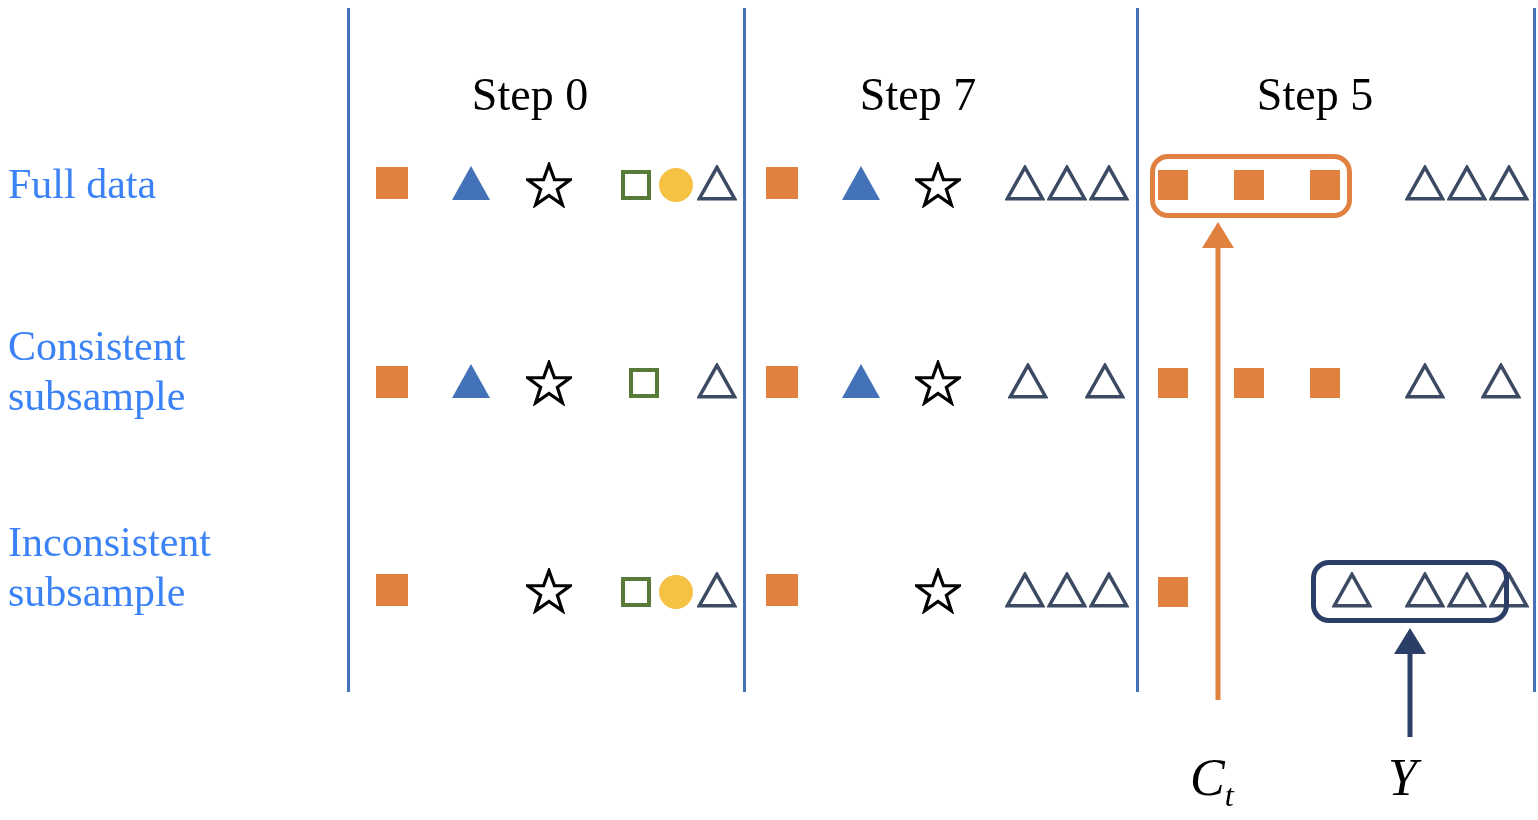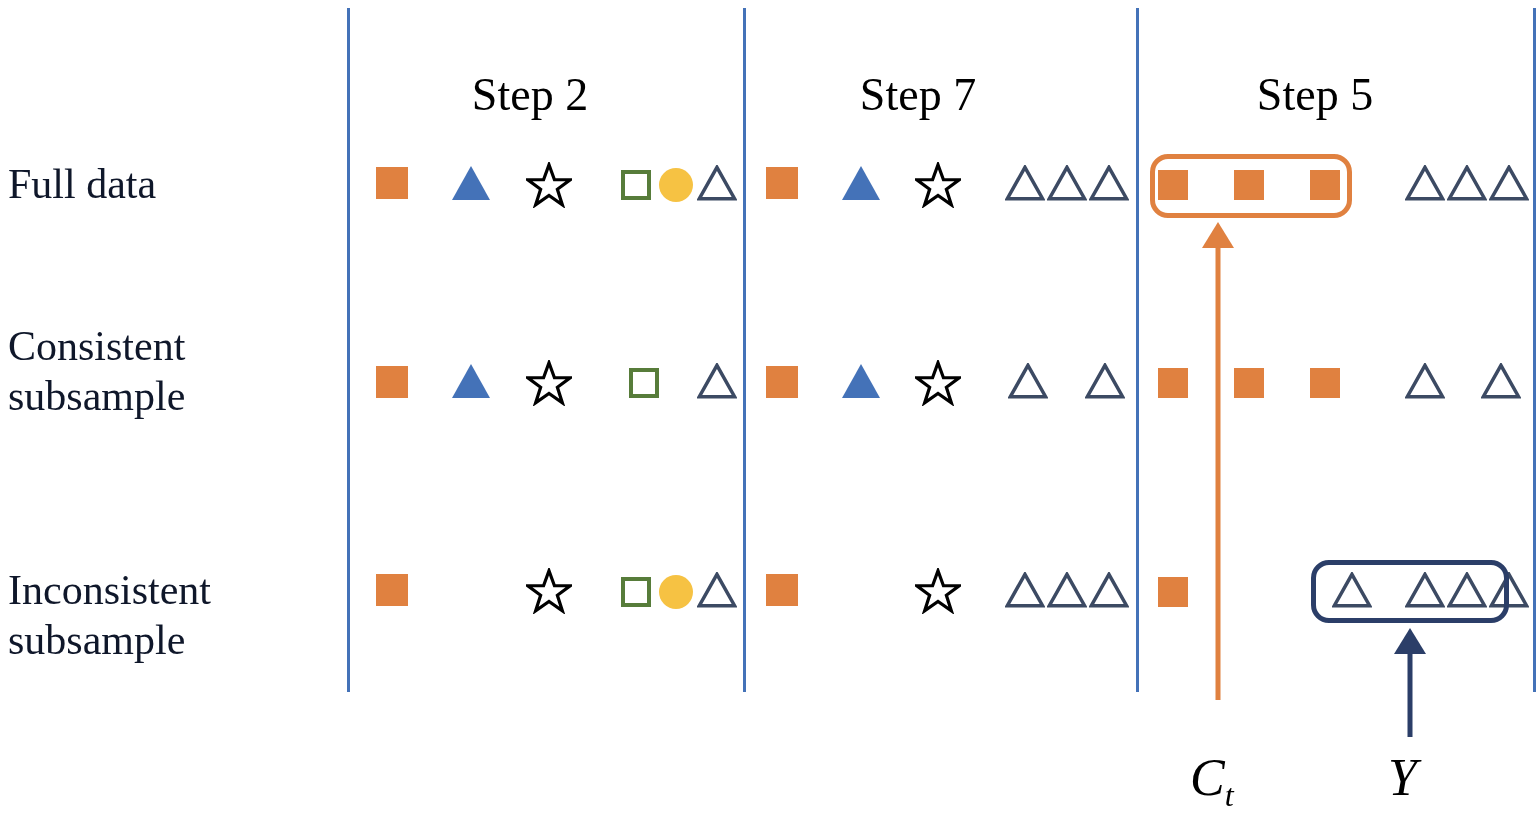--- a/index.html
+++ b/index.html
@@ -34,21 +34,21 @@
     white-space: nowrap;
     text-align: center;
   }
 
   
   .row-label {
     position: absolute;
     font-family: "Liberation Serif", serif;
     font-size: 42px;
     line-height: 1.18;
-    color: #0f172a;
+    color: #3b82f6;
     white-space: pre-line;
     left: 8px;
   }
 
   
   .glyph {
     position: absolute;
     display: block;
   }
   .sq-filled {
@@ -120,30 +120,30 @@
 <div id="stage">
 
   <div id="dividers-layer">
       <div class="divider" style="left: 347px; top: 8px; height: 684px; background: rgb(68, 114, 184);"></div>
       <div class="divider" style="left: 743px; top: 8px; height: 684px; background: rgb(68, 114, 184);"></div>
       <div class="divider" style="left: 1136px; top: 8px; height: 684px; background: rgb(68, 114, 184);"></div>
       <div class="divider" style="left: 1533px; top: 8px; height: 684px; background: rgb(68, 114, 184);"></div>
     </div>
 
   <div id="headers-layer">
-      <div class="step-header" style="left: 410px; top: 72px; width: 240px;">Step 2</div>
+      <div class="step-header" style="left: 410px; top: 72px; width: 240px;">Step 0</div>
       <div class="step-header" style="left: 798px; top: 72px; width: 240px;">Step 7</div>
       <div class="step-header" style="left: 1195px; top: 72px; width: 240px;">Step 5</div>
     </div>
 
   <div id="rowlabels-layer">
       <div class="row-label" style="top: 160px;">Full data</div>
       <div class="row-label" style="top: 322px;">Consistent
 subsample</div>
-      <div class="row-label" style="top: 518px; margin-top: 48px;">Inconsistent
+      <div class="row-label" style="top: 518px;">Inconsistent
 subsample</div>
     </div>
 
   <div id="glyphs-layer">
       <div class="glyph sq-filled" style="width: 32px; height: 32px; background: rgb(224, 129, 64); position: absolute; left: 376px; top: 167px;"></div>
       <div class="glyph tri-filled" style="border-left-width: 19.76px; border-right-width: 19.76px; border-bottom-width: 34.96px; border-bottom-color: rgb(68, 114, 184); position: absolute; left: 452px; top: 166px;"></div>
       <div class="glyph star" style="width: 46px; height: 46px; position: absolute; left: 526px; top: 162px;">
         <svg width="46" height="46" viewBox="0 0 100 96">
           <polygon points="50,4 61.8,36.6 96,36.6 68.2,57.4 79,91 50,70.6 21,91 31.8,57.4 4,36.6 38.2,36.6" fill="#ffffff" stroke="#000000" stroke-width="7" stroke-linejoin="miter"></polygon>
         </svg>

